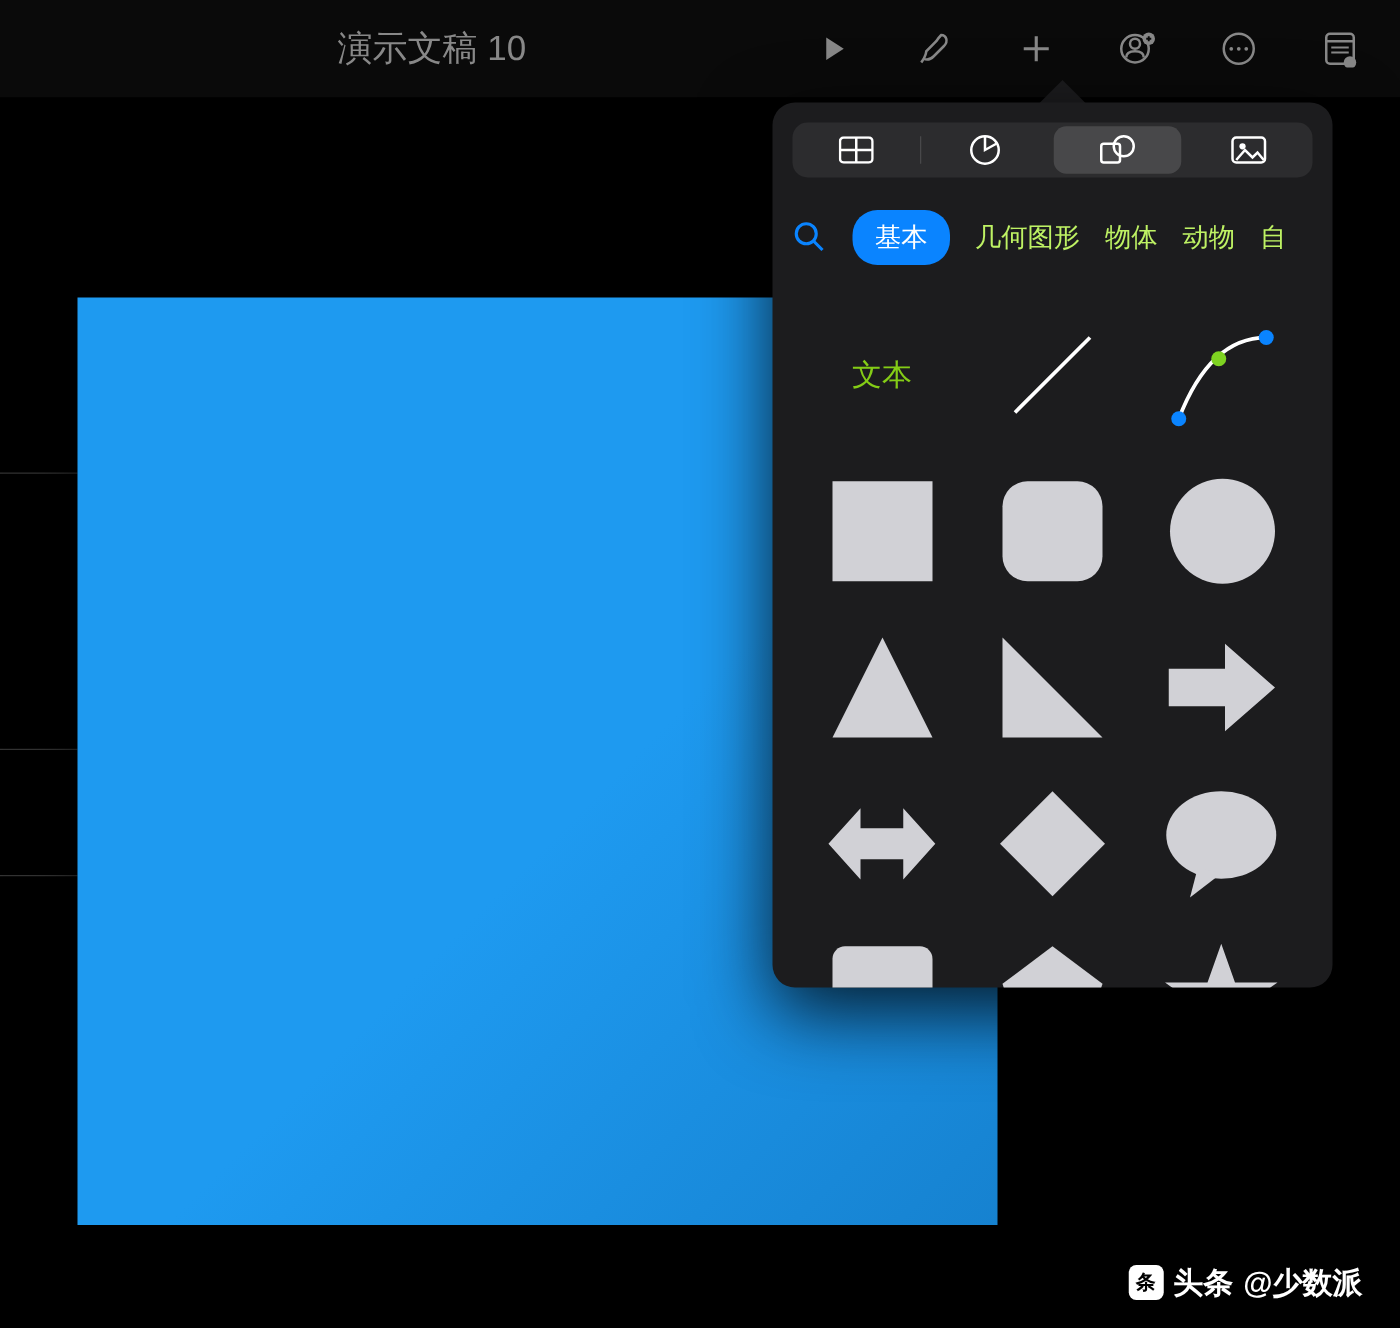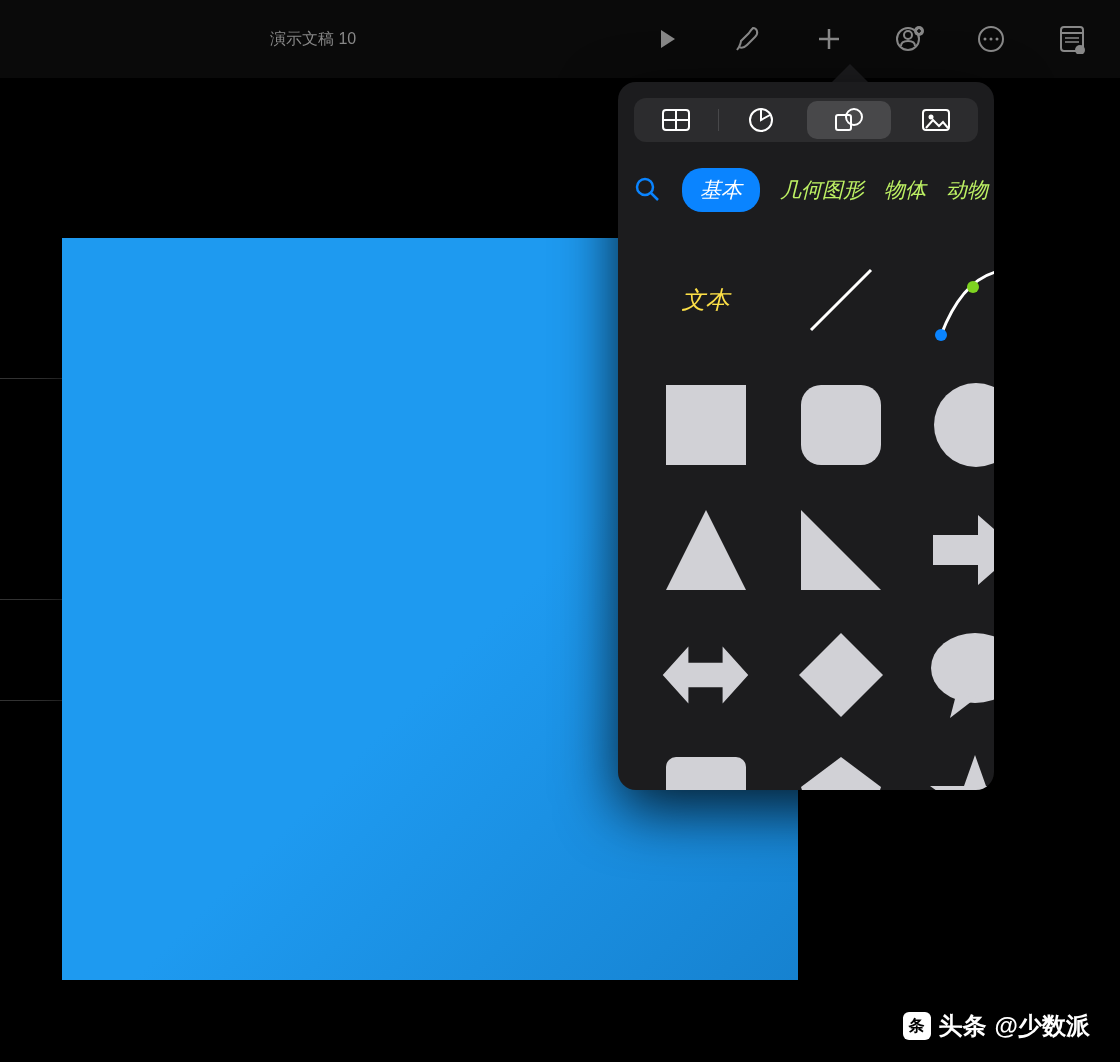--- a/index.html
+++ b/index.html
@@ -17,21 +17,21 @@
     }
     .toolbar {
       height: 78px;
       display: flex;
       align-items: center;
       padding: 0 30px;
       background: #0a0a0a;
     }
     .doc-title {
       color: #888;
-      font-size: 16px;
+      font-size: 28px;
       position: absolute;
       left: 270px;
     }
     .toolbar-icons {
       margin-left: auto;
       display: flex;
       gap: 45px;
       align-items: center;
     }
     .toolbar-icon {
@@ -69,27 +69,26 @@
       top: 160px;
       width: 736px;
       height: 742px;
       background: linear-gradient(135deg, #1e9af0 0%, #1e9af0 55%, #1682d0 100%);
       box-shadow: 0 0 40px rgba(0,0,0,0.8);
     }
     .popover {
       position: absolute;
       top: 82px;
       left: 618px;
-      width: 376px;
+      width: 448px;
       height: 708px;
       background: #1c1c1e;
       border-radius: 18px;
       box-shadow: 0 20px 60px rgba(0,0,0,0.8);
       overflow: hidden;
-      font-style: italic;
     }
     .popover-arrow {
       position: absolute;
       top: 64px;
       left: 830px;
       width: 0;
       height: 0;
       border-left: 20px solid transparent;
       border-right: 20px solid transparent;
       border-bottom: 20px solid #1c1c1e;
@@ -160,21 +159,21 @@
     .shape-cell {
       width: 95px;
       height: 95px;
       display: flex;
       align-items: center;
       justify-content: center;
       cursor: pointer;
       color: #d1d1d6;
     }
     .shape-cell.text-cell {
-      color: #fde047;
+      color: #84cc16;
       font-size: 24px;
     }
     .watermark {
       position: absolute;
       bottom: 20px;
       right: 30px;
       color: #fff;
       font-size: 24px;
       font-weight: bold;
       display: flex;

